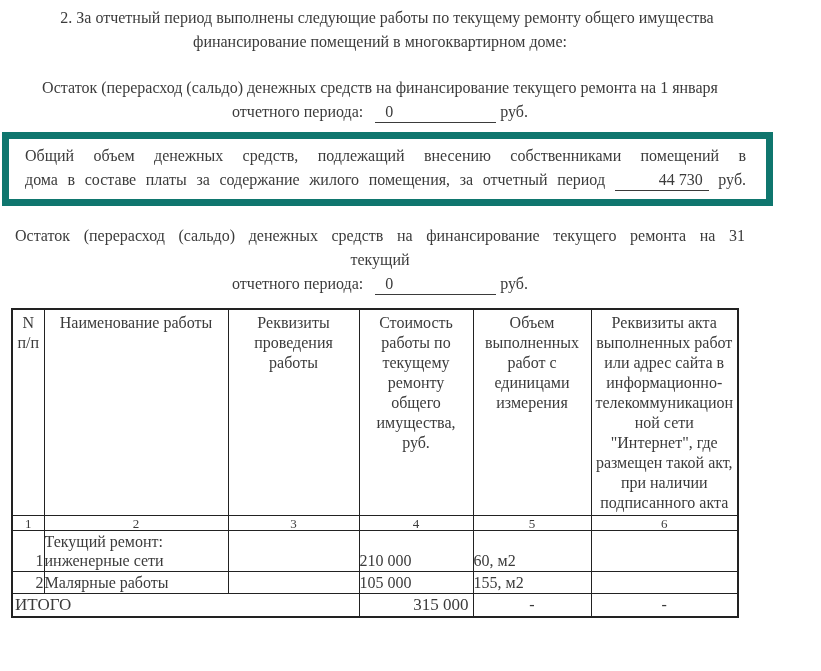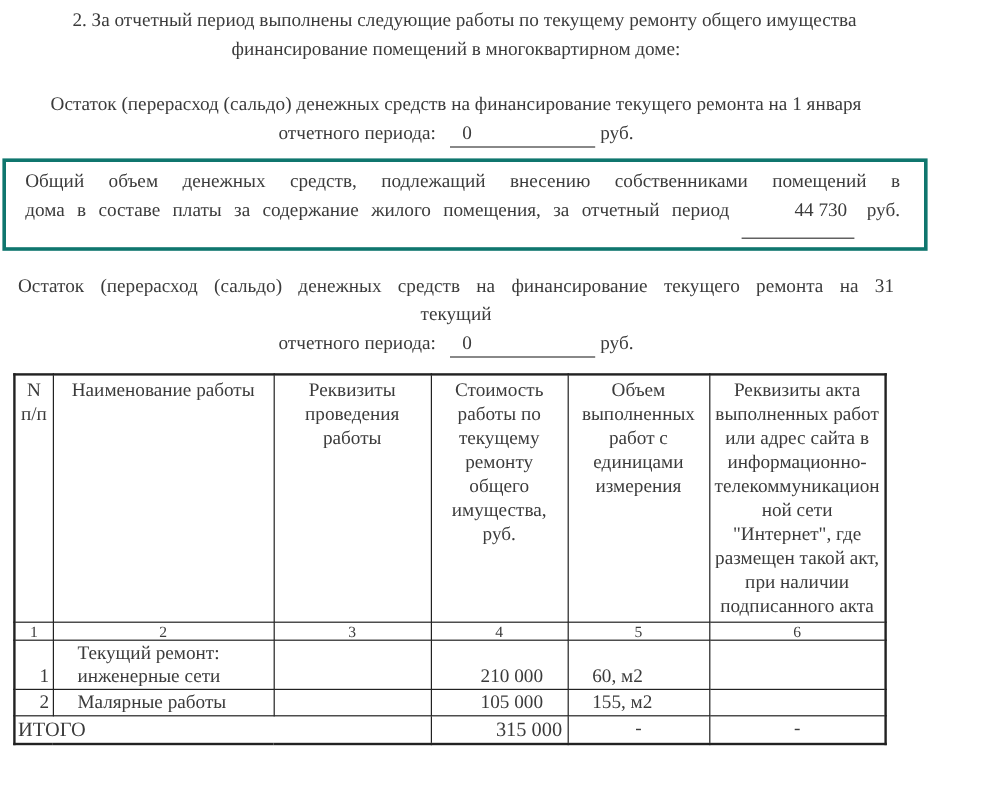--- a/index.html
+++ b/index.html
@@ -11,48 +11,48 @@
     font-size: 16px; color: #3b3b3b;
   }
   .page { padding-top: 6px; }
   .para { margin: 0 76px 0 15px; line-height: 24px; }
   .line { display: block; text-align: center; }
   .indent { text-indent: 14px; }
   .stretch { text-align: justify; text-align-last: justify; }
   .mt-p2 { margin-top: 22px; }
   .hl-box {
     margin: 8px 48px 4px 2px;
-    border: 3px solid #0f766e;
+    border: 7px solid #0f766e;
     padding: 5px 20px 7px 16px;
     line-height: 24px;
   }
   .mt-p4 { margin-top: 18px; }
   .mt-p5 { margin-top: 18px; }
   .uv { display: inline-block; border-bottom: 1px solid #3b3b3b; line-height: 20px; }
   .uv-zero  { margin-left: 12px; padding: 0 103px 0 10px; }
-  .uv-hl    { padding: 0 6px 12px 44px; }
+  .uv-hl    { padding: 0 6px 0 44px; }
   .uv-total { margin-left: 14px; padding: 0 6px 0 32px; }
 
   table.report {
     border-collapse: collapse; table-layout: fixed;
     width: 726px; margin: 12px 0 0 11px;
     border: 2px solid #222222;
   }
   .report th, .report td { border: 1px solid #222222; font-weight: normal; overflow-wrap: anywhere; }
   .report th {
     vertical-align: top; text-align: center;
     font-size: 16px; line-height: 20px;
     padding: 3px 2px 2px; height: 186px;
     white-space: pre-line;
   }
   .report td.cnum { height: 15px; font-size: 13px; line-height: 13px; text-align: center; padding: 0; vertical-align: middle; }
-  .report td.datacell { vertical-align: bottom; font-size: 16px; line-height: 19px; padding: 1px 20px; }
+  .report td.datacell { vertical-align: bottom; font-size: 16px; line-height: 19px; padding: 1px 0; }
   .num-col  { text-align: right; }
   .name-col { text-align: left; white-space: pre-line; }
-  .cost-col { text-align: right; }
+  .cost-col { }
   .vol-col  { text-align: left; margin-top: 36px; }
   .report tr.total-row td { font-size: 17px; line-height: 20px; vertical-align: middle; padding: 1px 4px; }
   .total-label { text-align: left; padding-left: 2px !important; }
   .total-cost  { text-align: right; }
   .total-dash  { text-align: center; font-size: 16px !important; }
 </style>
 </head>
 <body>
 
 <div class="page">

